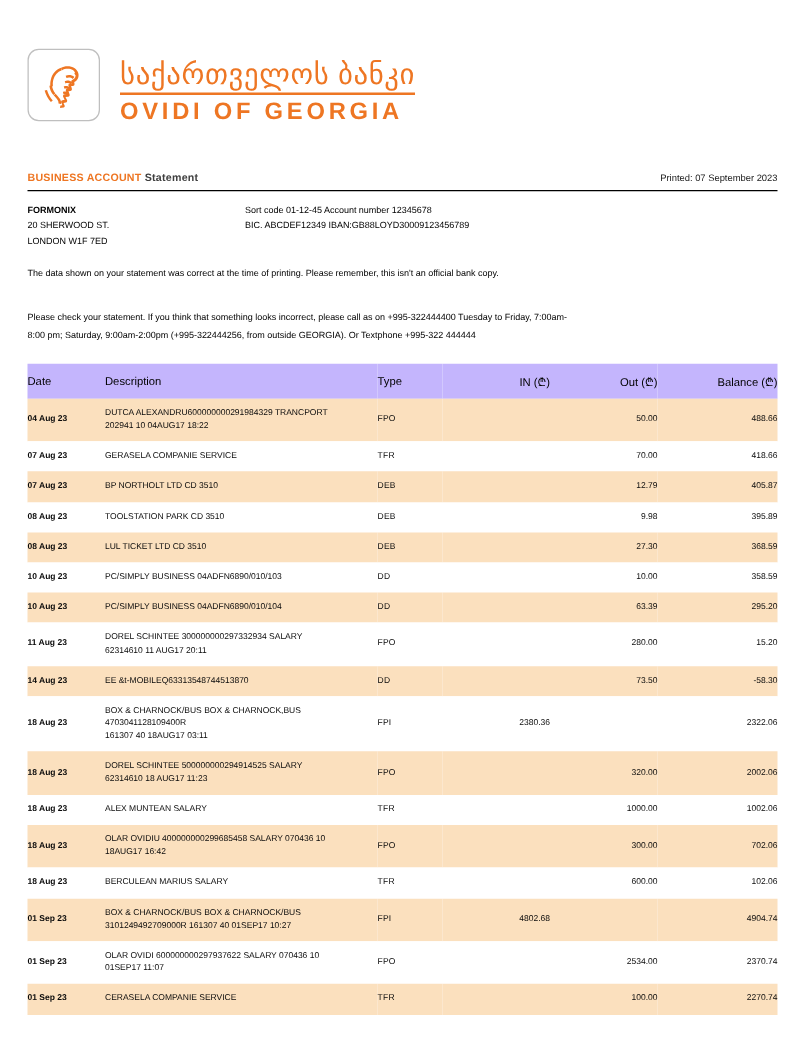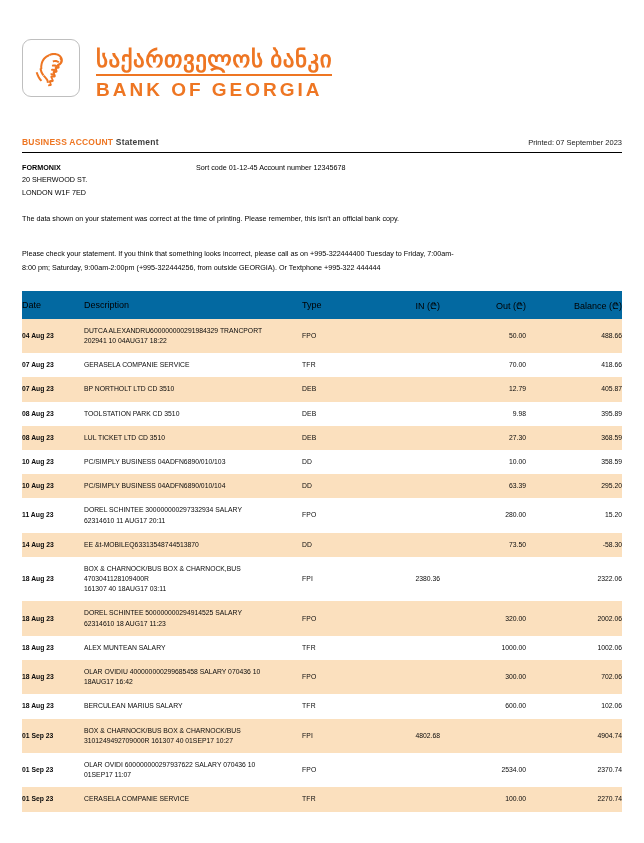--- a/index.html
+++ b/index.html
@@ -46,21 +46,21 @@
   }
   .logo-box svg { display: block; }
   .brand-text {
     display: flex;
     flex-direction: column;
     justify-content: center;
     line-height: 1;
   }
   .brand-geo {
     font-size: 23px;
-    font-weight: bold;
+    font-weight: normal;
     color: #EE7623;
     letter-spacing: 0.5px;
     white-space: nowrap;
     margin-top: 10px;
   }
   .brand-rule {
     height: 1.5px;
     background: #EE7623;
     margin: 3px 0 4px 0;
   }
@@ -128,21 +128,21 @@
   }
 
   
   .table-wrap { margin-top: 16px; }
   table.txns {
     width: 100%;
     border-collapse: collapse;
     table-layout: fixed;
   }
   table.txns thead th {
-    background: #0369a1;
+    background: #c4b5fd;
     color: #000000;
     font-size: 9px;
     font-weight: normal;
     padding: 8px 0 7px 0;
     text-align: left;
     vertical-align: middle;
   }
   table.txns thead th.num { text-align: right; }
   th.c-date  { width: 62px;  padding-left: 10px; }
   th.c-desc  { width: 218px; margin-top: 29px; }
@@ -195,38 +195,39 @@
           <path d="M22.5 13.6c2.4-1 5.1-.6 7 1l-1.3 1.5c-1.4-1.2-3.3-1.5-5-.7l-.7-1.8z"></path>
           <path d="M21.8 17.9c2.1-.8 4.4-.4 6 1l-1.3 1.5c-1.1-1-2.7-1.2-4.1-.7l-.6-1.8z"></path>
           <path d="M21 22.2c1.8-.7 3.8-.3 5.2.9l-1.3 1.5c-.9-.8-2.2-1-3.3-.6l-.6-1.8z"></path>
           <path d="M20.3 26.5c1.6-.6 3.3-.2 4.5.9l-1.4 1.4c-.7-.6-1.7-.8-2.6-.5l-.5-1.8z"></path>
         </g>
       </svg>
     </div>
     <div class="brand-text">
       <div class="brand-geo">საქართველოს ბანკი</div>
       <div class="brand-rule"></div>
-      <div class="brand-en">BANK OF GEORGIA</div>
+      <div class="brand-en">OVIDI OF GEORGIA</div>
     </div>
   </div>
 
   <div class="title-row">
     <div class="stmt-title"><span>BUSINESS ACCOUNT </span><span class="sub">Statement</span></div>
     <div class="printed">Printed: 07 September 2023</div>
   </div>
   <div class="hr"></div>
 
   <div class="acct-block">
     <div class="addr">
       <div class="name">FORMONIX</div>
       <div>20 SHERWOOD ST.</div>
       <div>LONDON W1F 7ED</div>
     </div>
     <div class="acct-lines">
       <div>Sort code 01-12-45  Account number 12345678</div>
+      <div>BIC. ABCDEF12349   IBAN:GB88LOYD30009123456789</div>
     </div>
   </div>
 
   <div class="notice">The data shown on your statement was correct at the time of printing. Please remember, this isn't an official bank copy.</div>
   <div class="notice-2">
     <div>Please check your statement. If you think that something looks incorrect, please call as on +995-322444400 Tuesday to Friday, 7:00am-</div>
     <div>8:00 pm; Saturday, 9:00am-2:00pm (+995-322444256, from outside GEORGIA). Or Textphone  +995-322 444444</div>
   </div>
 
   <div class="table-wrap">

